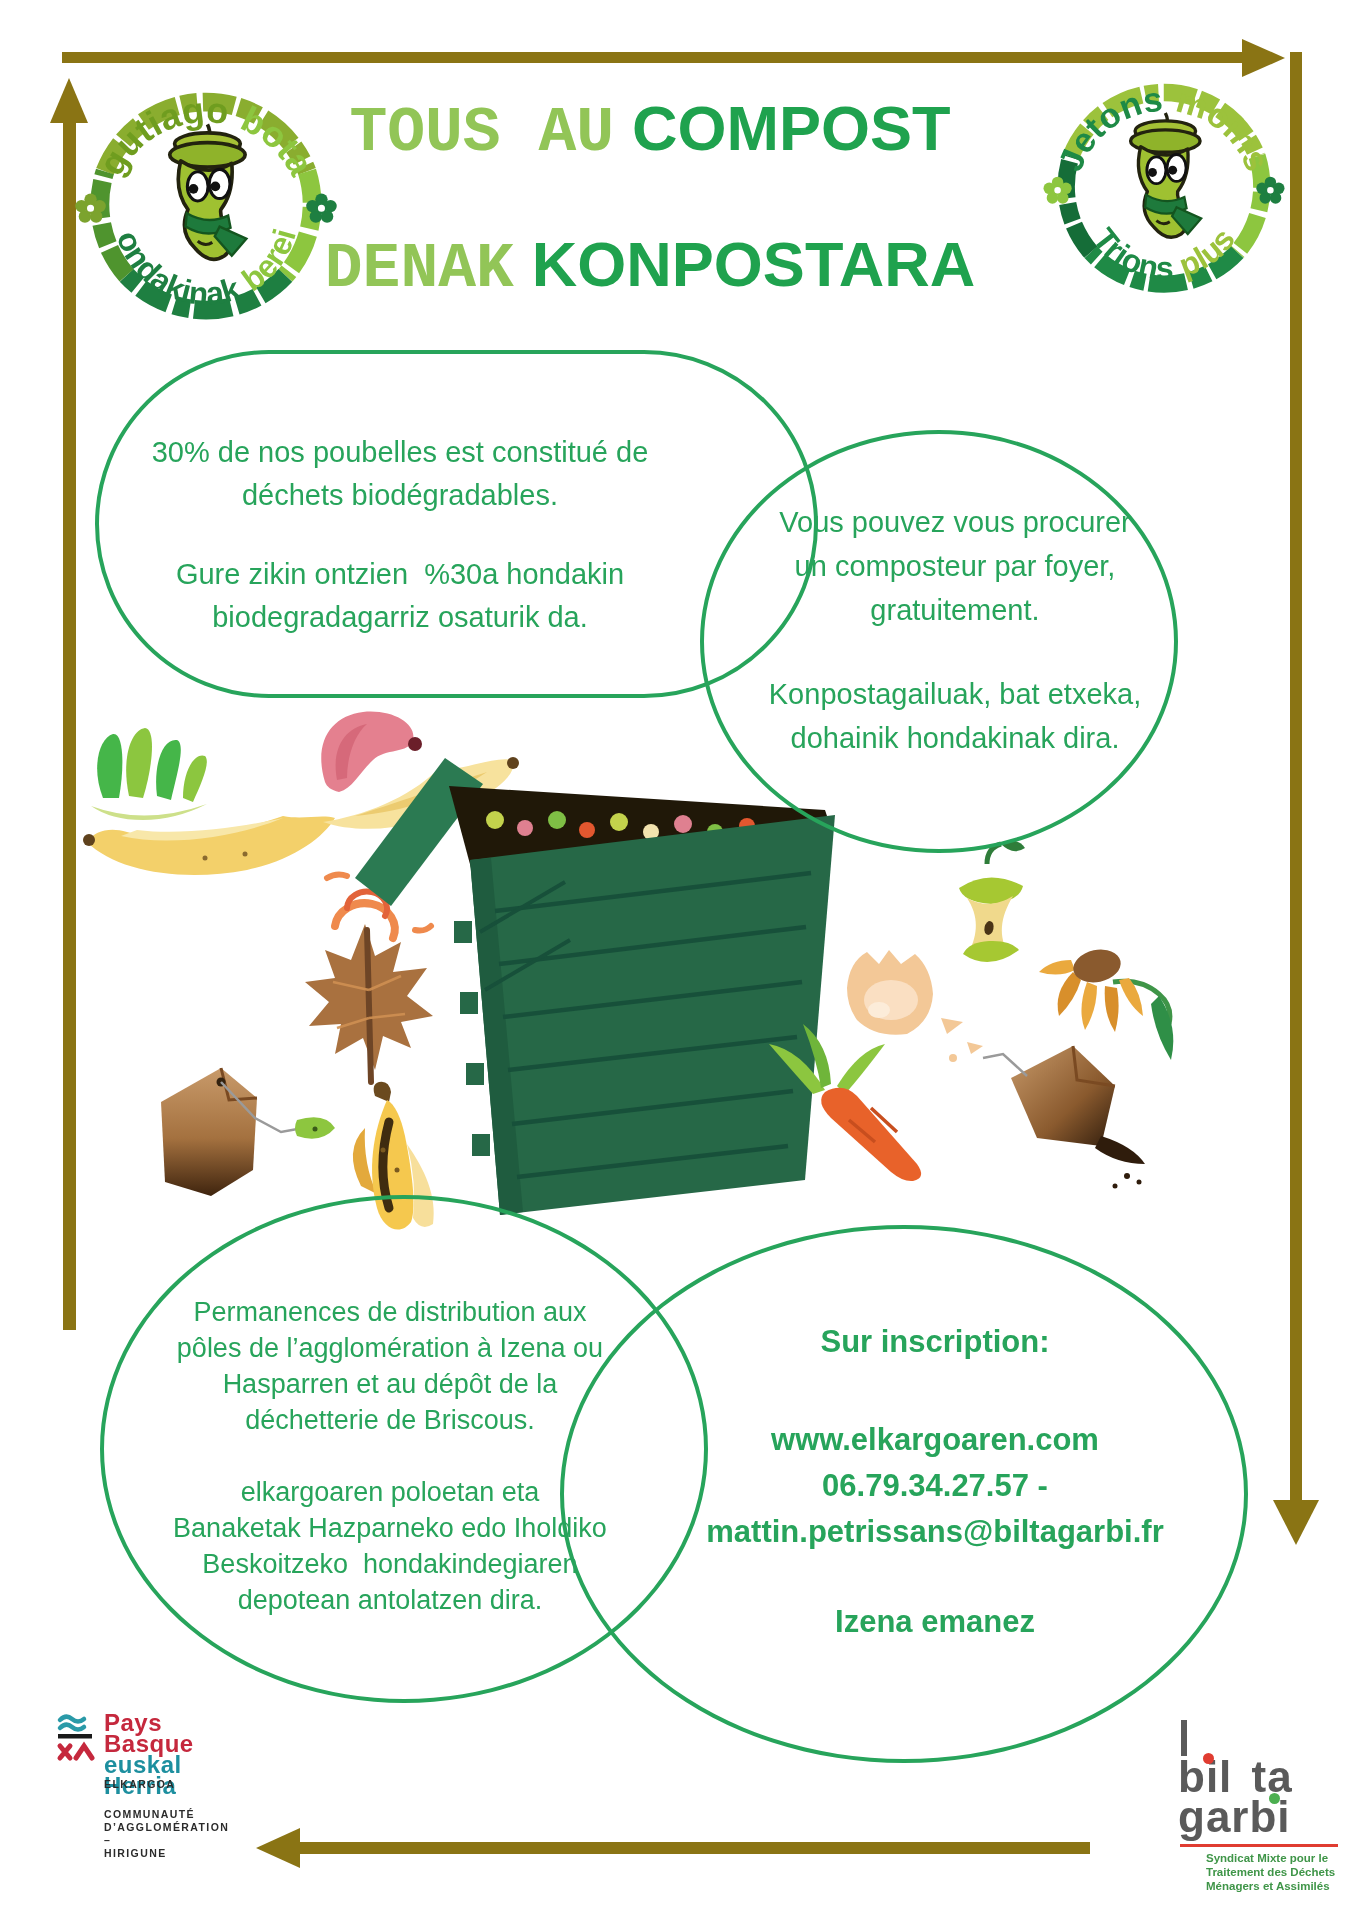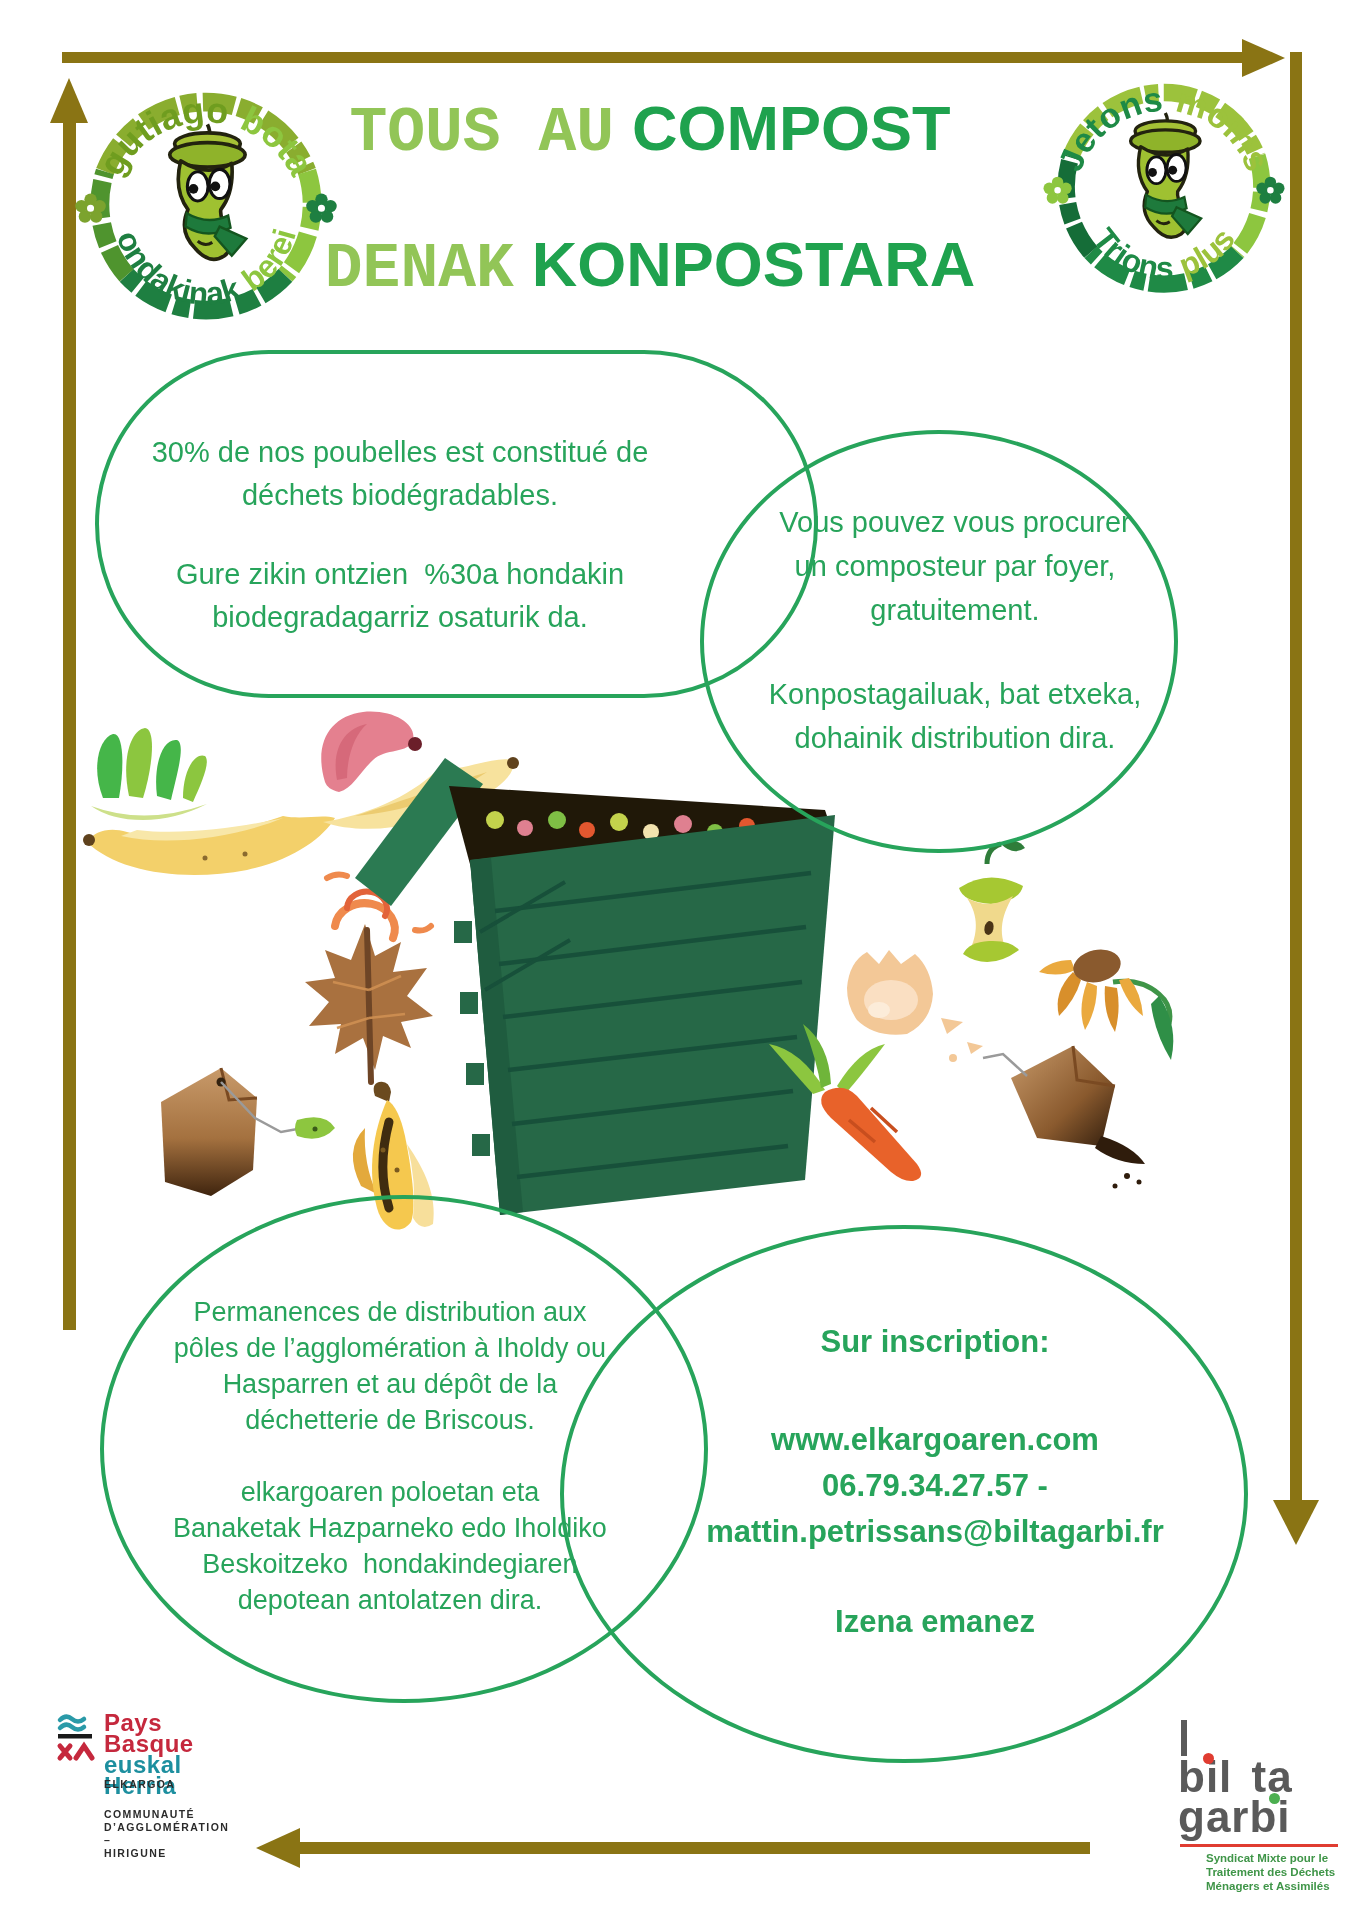--- a/index.html
+++ b/index.html
@@ -171,21 +171,21 @@
 
   <div class="bubble b-ellipse" style="left:700px; top:430px; width:470px; height:415px;"></div>
   <div class="btxt f29b" style="left:740px; top:500px; width:430px;">
     <div>
       <div class="bline">Vous pouvez vous procurer</div>
       <div class="bline">un composteur par foyer,</div>
       <div class="bline">gratuitement.</div>
     </div>
     <div class="gap40">
       <div class="bline">Konpostagailuak, bat etxeka,</div>
-      <div class="bline">dohainik distribution dira.</div>
+      <div class="bline">dohainik hondakinak dira.</div>
     </div>
   </div>
 
   <svg class="abs" style="left:25px; top:630px; width:1200px; height:640px; z-index:1;" viewBox="0 0 1200 640">
 
     <g>
       <path d="M78,168 C66,138 74,108 88,104 C98,102 100,134 94,168 Z" fill="#45b649"></path>
       <path d="M104,166 C96,128 106,100 120,98 C131,99 128,136 118,168 Z" fill="#8cc63f"></path>
       <path d="M132,166 C128,134 138,108 152,110 C161,114 152,144 146,170 Z" fill="#45b649"></path>
       <path d="M158,168 C158,140 170,122 180,126 C186,132 176,154 168,172 Z" fill="#8cc63f"></path>
@@ -330,21 +330,21 @@
       <circle cx="1102" cy="546" r="3" fill="#2f1c0c"></circle>
         <circle cx="1114" cy="552" r="2.5" fill="#2f1c0c"></circle>
         <circle cx="1090" cy="556" r="2.5" fill="#2f1c0c"></circle>
     </g>
   </svg>
 
   <div class="bubble b-ellipse" style="left:100px; top:1195px; width:600px; height:500px;"></div>
   <div class="btxt f27" style="left:120px; top:1294px; width:540px;">
     <div>
       <div class="bline">Permanences de distribution aux</div>
-      <div class="bline">pôles de l’agglomération à Iholdy ou</div>
+      <div class="bline">pôles de l’agglomération à Izena ou</div>
       <div class="bline">Hasparren et au dépôt de la</div>
       <div class="bline">déchetterie de Briscous.</div>
     </div>
     <div class="gap36">
       <div class="bline">elkargoaren poloetan eta</div>
       <div class="bline">Banaketak Hazparneko edo Iholdiko</div>
       <div class="bline">Beskoitzeko  hondakindegiaren</div>
       <div class="bline">depotean antolatzen dira.</div>
     </div>
   </div>

